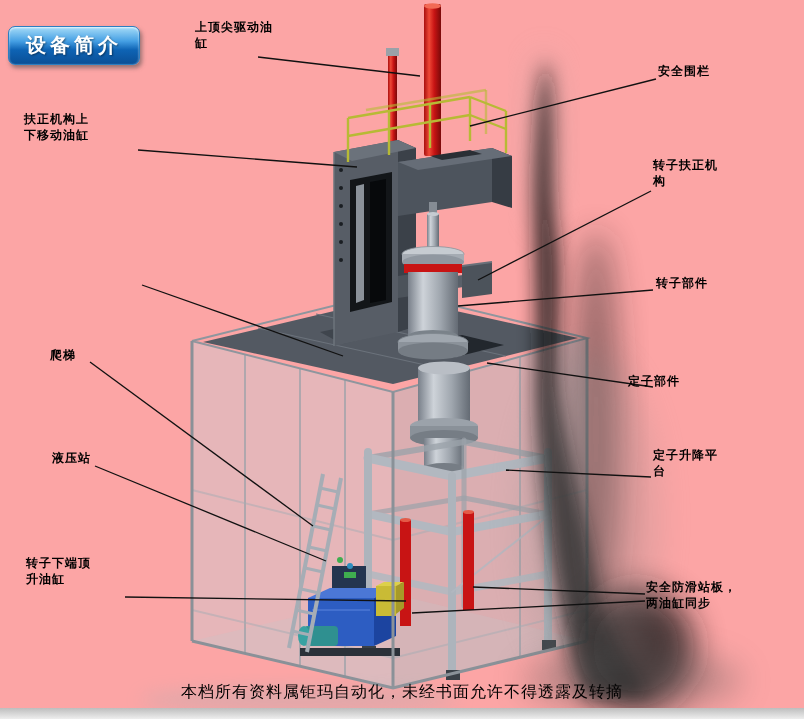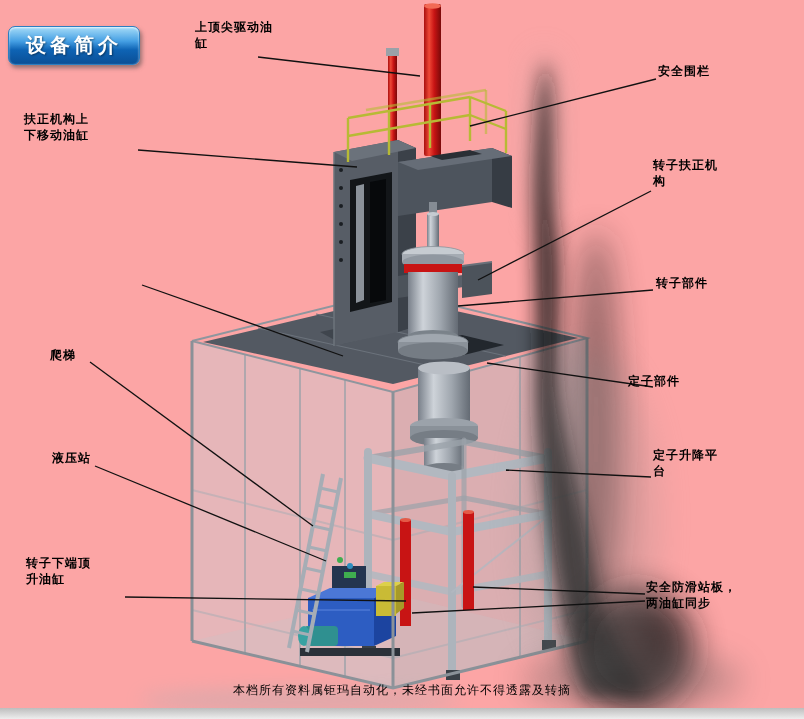--- a/index.html
+++ b/index.html
@@ -15,21 +15,21 @@
     background:linear-gradient(180deg,#a6dcf8 0%,#46a0e4 38%,#0e63b4 62%,#0a4f96 100%);
     border:1px solid #2d7ec0;
     box-shadow:2px 3px 4px rgba(70,70,70,.55), inset 0 1px 2px rgba(255,255,255,.75);
     display:flex;align-items:center;justify-content:center;
     color:#fff;font-size:20px;font-weight:bold;letter-spacing:4px;
     text-shadow:1px 1px 2px rgba(0,0,0,.45);
   }
   .footer{
     position:absolute;left:0;right:0;top:682px;text-align:center;
     font-family:"Liberation Serif","DejaVu Serif",serif;
-    font-size:12px;color:#000;letter-spacing:1px;
+    font-size:16px;color:#000;letter-spacing:1px;
   }
   .bottom-strip{
     position:absolute;left:0;right:0;bottom:0;height:11px;
     background:linear-gradient(180deg,#bdbdbd,#eeeeee);
   }
   .red-flat{fill:var(--cylinder-red,#c81414);}
   .rail{stroke:var(--railing-yellow,#b7ba35);fill:none;stroke-width:2.4;}
   .hyd{fill:var(--hydraulic-blue,#2d5dc2);}
   .leader{stroke:#111;stroke-width:1.3;}
 </style>

